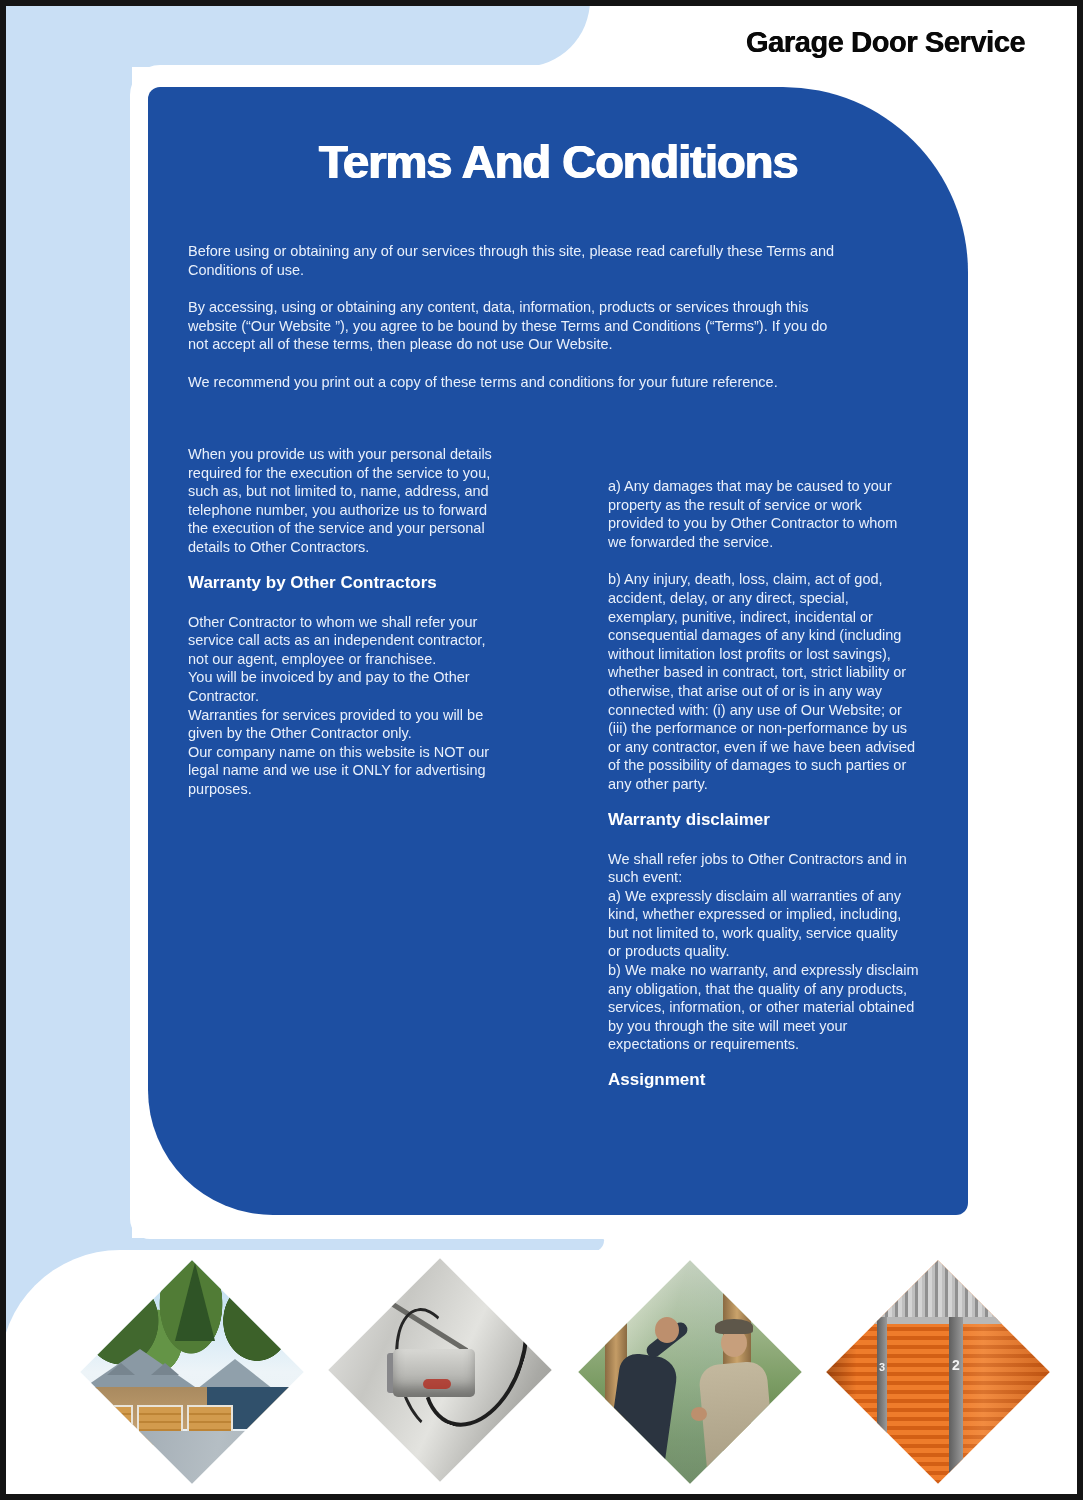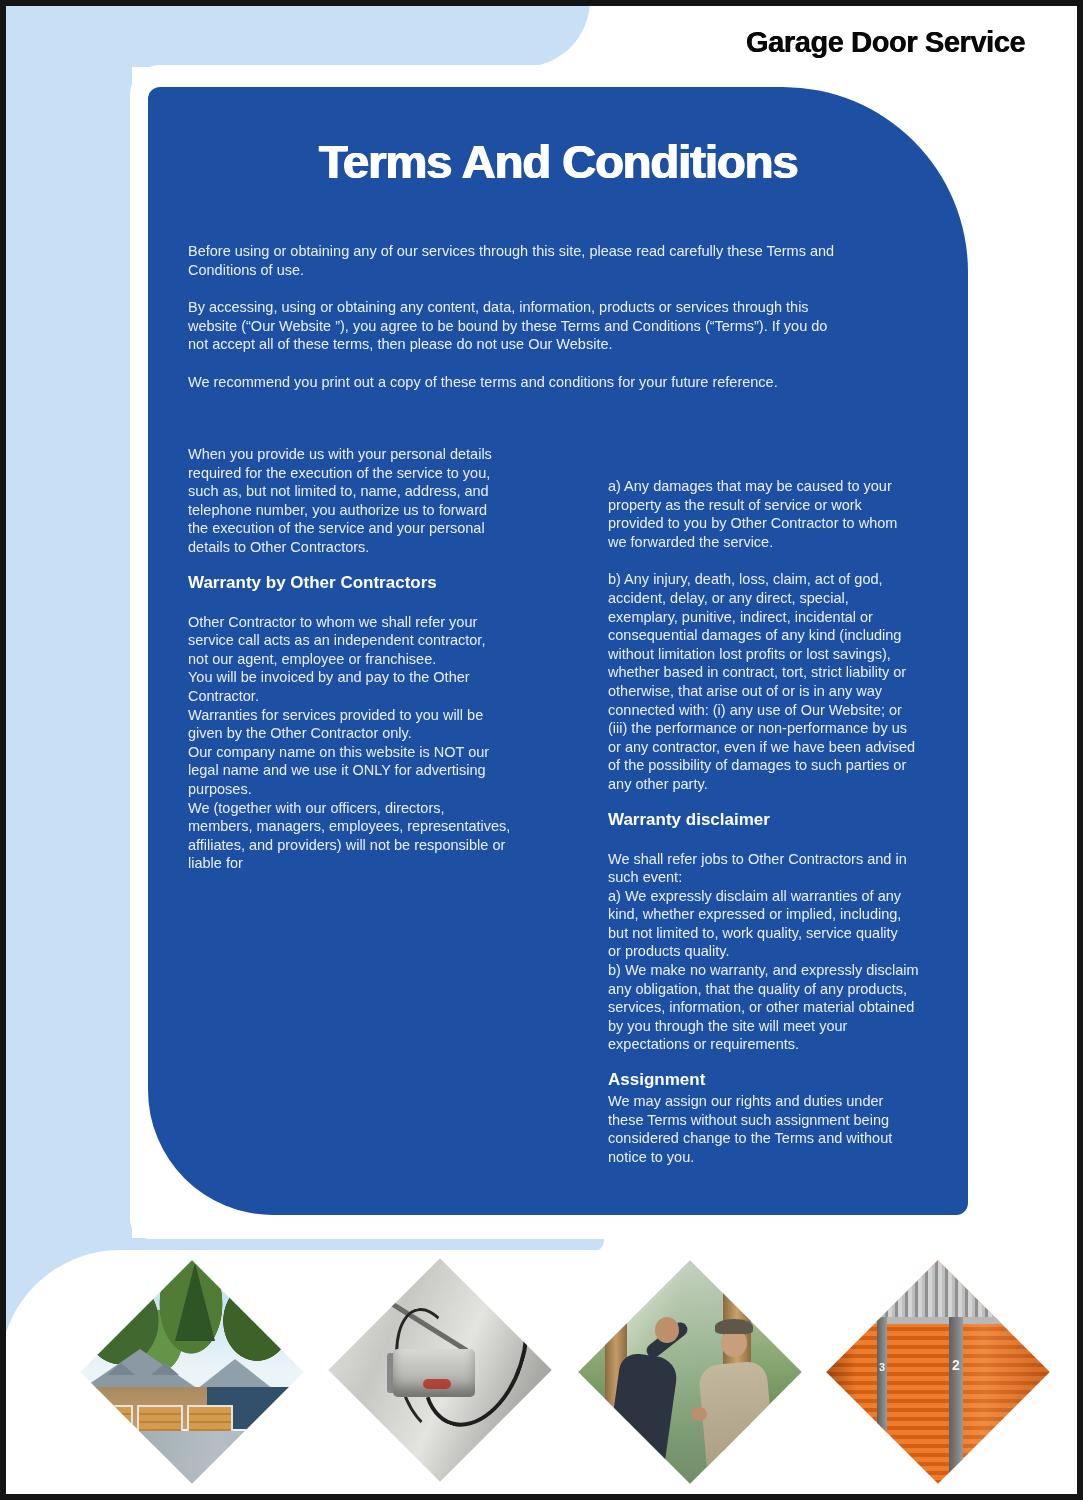--- a/index.html
+++ b/index.html
@@ -135,24 +135,20 @@
       <div class="p">Other Contractor to whom we shall refer your
 service call acts as an independent contractor,
 not our agent, employee or franchisee.
 You will be invoiced by and pay to the Other
 Contractor.
 Warranties for services provided to you will be
 given by the Other Contractor only.</div>
       <div class="p gap17">Our company name on this website is NOT our
 legal name and we use it ONLY for advertising
 purposes.</div>
-      <div class="p">We (together with our officers, directors,
-members, managers, employees, representatives,
-affiliates, and providers) will not be responsible or
-liable for</div>
     </div>
 
     <div class="col-right">
       <div class="p">a) Any damages that may be caused to your
 property as the result of service or work
 provided to you by Other Contractor to whom
 we forwarded the service.</div>
       <div class="p gap19">b) Any injury, death, loss, claim, act of god,
 accident, delay, or any direct, special,
 exemplary, punitive, indirect, incidental or
@@ -171,24 +167,20 @@
 a) We expressly disclaim all warranties of any
 kind, whether expressed or implied, including,
 but not limited to, work quality, service quality
 or products quality.
 b) We make no warranty, and expressly disclaim
 any obligation, that the quality of any products,
 services, information, or other material obtained
 by you through the site will meet your
 expectations or requirements.</div>
       <div class="h tight">Assignment</div>
-      <div class="p">We may assign our rights and duties under
-these Terms without such assignment being
-considered change to the Terms and without
-notice to you.</div>
     </div>
   </div>
 
   <div class="dia" style="left:113px;top:1293px;">
     <div class="ph">
       <div class="sky"></div>
       <div class="trees"></div>
       <div class="conifer"></div>
       <div class="roof1"></div>
       <div class="roof2"></div>

